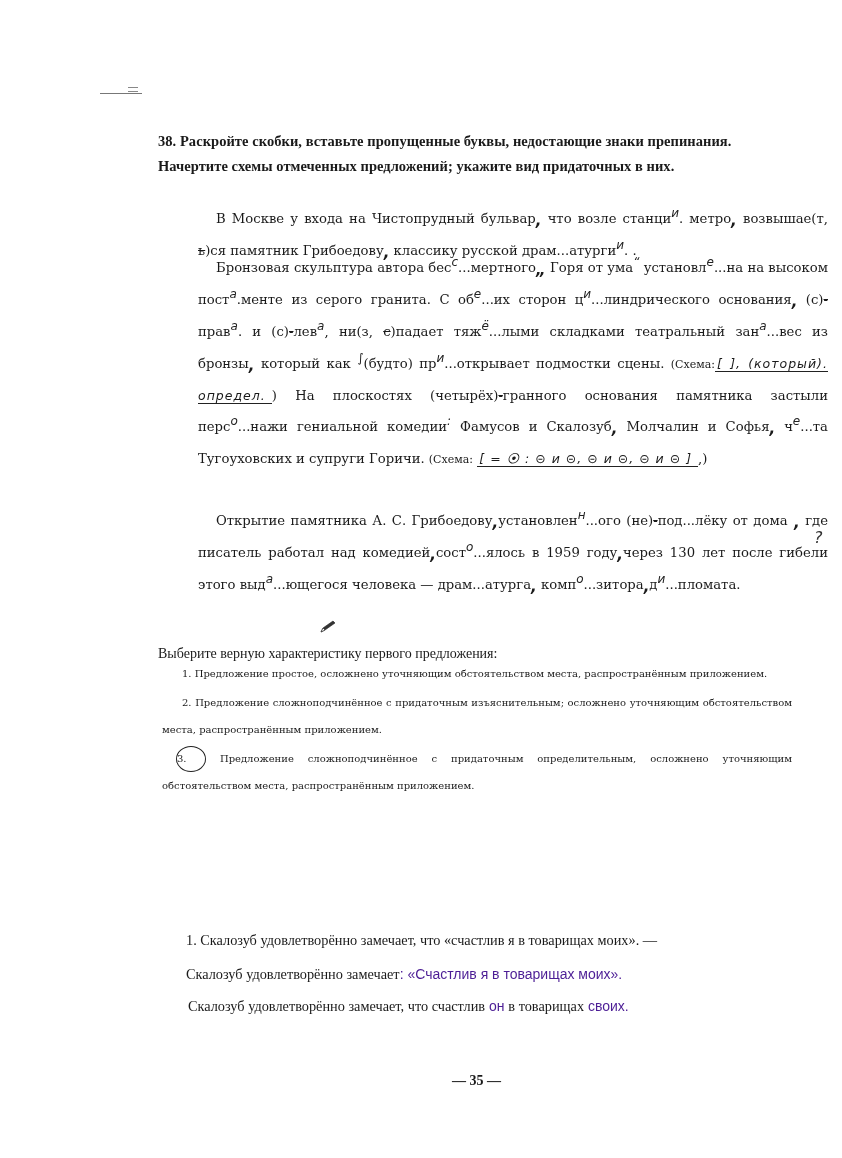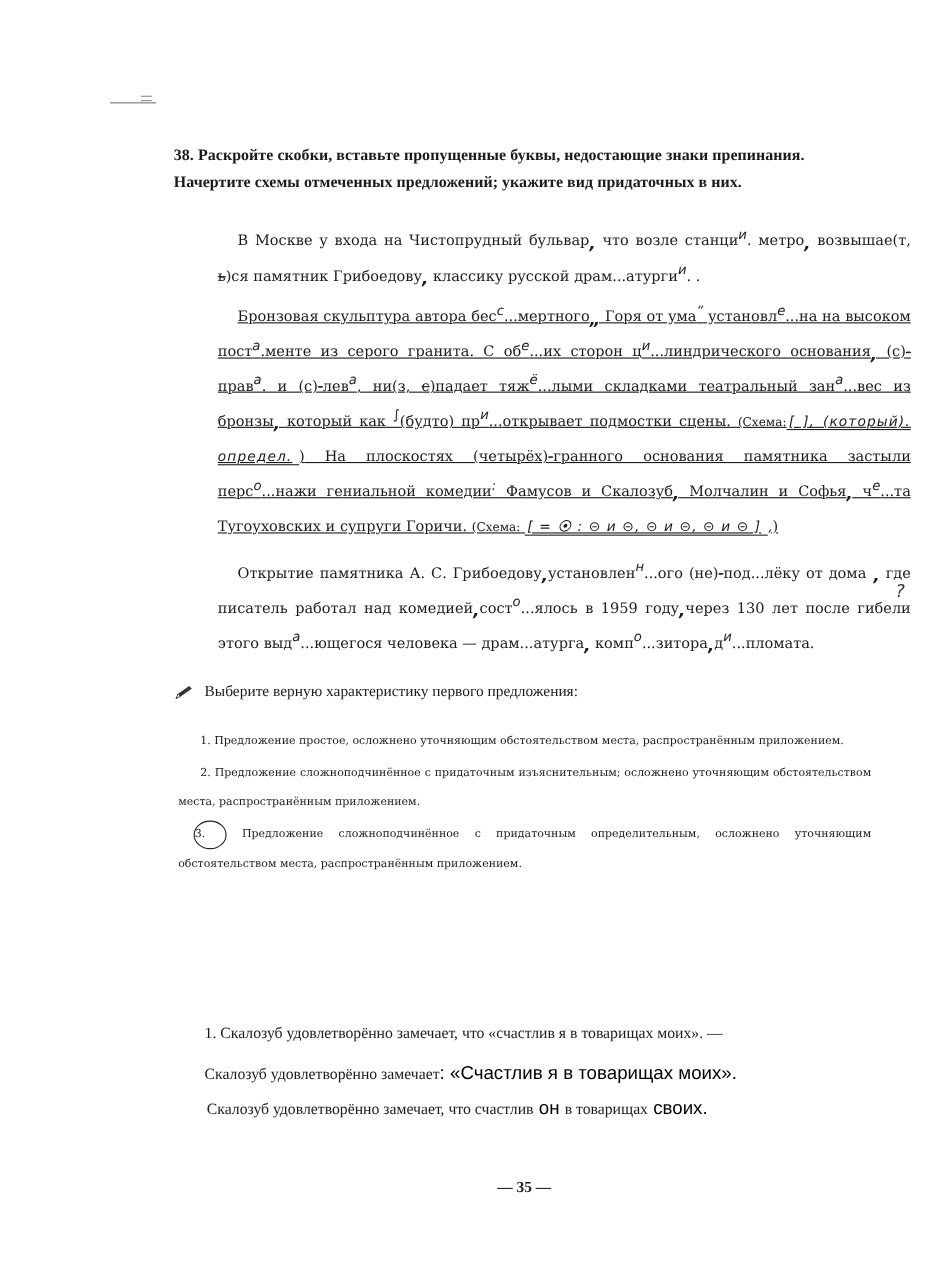--- a/index.html
+++ b/index.html
@@ -52,21 +52,21 @@
       width: 630px;
       font-family: "DejaVu Serif", serif;
       font-size: 13.2px;
       line-height: 31px;
       text-align: justify;
       text-align-last: left;
       margin-left: 36px;
     }
     .para { margin: 0; text-indent: 18px; }
     .p1 { top: 203px; }
-    .p2 { top: 272px; text-decoration: underline; }
+    .p2 { top: 252px; }
     .p3 { top: 505px; }
     .hand {
       font-family: "DejaVu Sans", sans-serif;
       font-style: italic;
       color: #222;
       font-size: 12px;
       position: relative;
       top: -6px;
     }
     .hand-comma {
@@ -97,20 +97,21 @@
     }
     .task-line {
       position: absolute;
       left: 158px; top: 620px;
       font-family: "Liberation Serif", serif;
       font-size: 14px;
       line-height: 20px;
       display: flex;
       align-items: center;
       gap: 10px;
+      flex-direction: column;
     }
     .pencil-icon {
       width: 18px; height: 14px;
       position: relative;
       display: inline-block;
     }
     .options {
       position: absolute;
       left: 162px; top: 660px;
       width: 630px;
@@ -138,22 +139,22 @@
       width: 620px;
       font-family: "Liberation Serif", serif;
       font-size: 14.3px;
     }
     .q39-line { position: absolute; left: 0; white-space: nowrap; }
     .q39-l1 { top: 0; }
     .q39-l2 { top: 34px; }
     .q39-l3 { top: 66px; left: 2px; }
     .hand-small {
       font-family: "Liberation Sans", sans-serif;
-      font-size: 17px;
-      color: #000000;
+      font-size: 14px;
+      color: #4c1d95;
     }
     .page-number {
       position: absolute;
       left: 452px; top: 1073px;
       font-family: "Liberation Serif", serif;
       font-size: 14px;
       font-weight: bold;
     }
   </style>
 </head>

